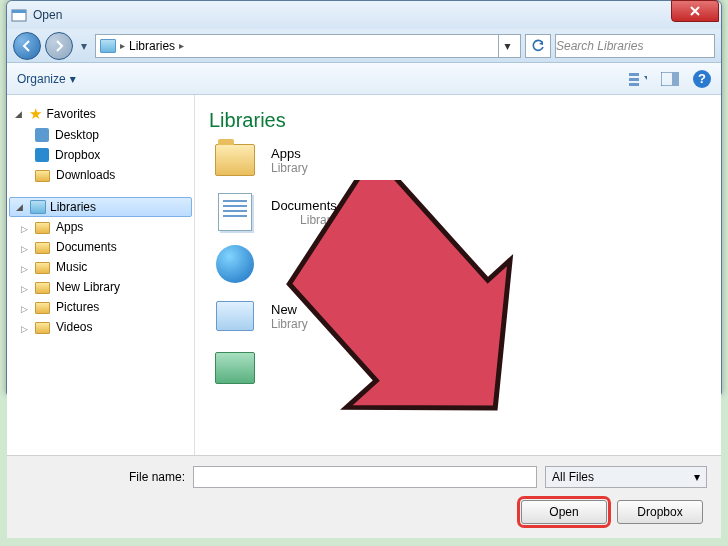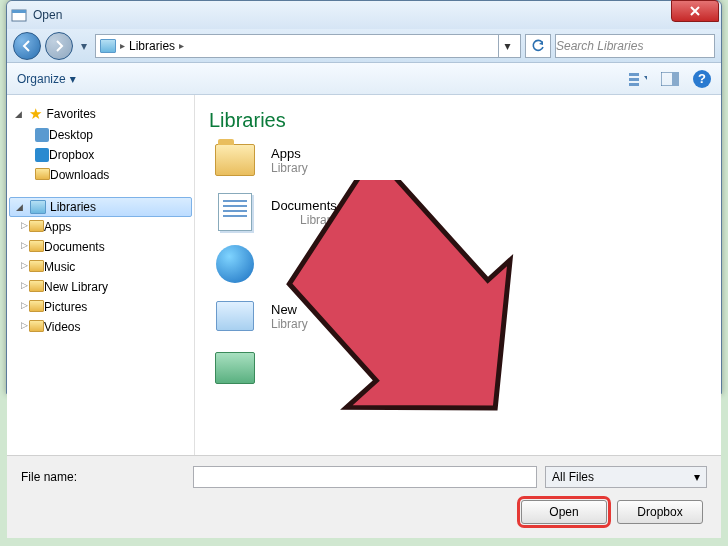--- a/index.html
+++ b/index.html
@@ -23,21 +23,21 @@
 .organize { color:#1a4a7a; display:flex; align-items:center; gap:4px; }
 .toolbar-right { margin-left:auto; display:flex; align-items:center; gap:14px; }
 .tb-icon { width:18px; height:18px; display:flex; align-items:center; justify-content:center; color:#3a6a9a; }
 .help-icon { width:18px; height:18px; border-radius:50%; background:#2a7ad0; color:#fff; display:flex; align-items:center; justify-content:center; font-weight:bold; font-size:13px; }
 .body-split { display:flex; height:360px; background:#fff; }
 .sidebar { width:188px; border-right:1px solid #e0e0e0; padding:8px 2px; overflow:hidden; }
 .tree-group { margin-bottom:12px; }
 .tree-hdr { display:flex; align-items:center; gap:4px; padding:2px 6px; }
 .tree-hdr .exp { font-size:9px; color:#555; width:10px; }
 .tree-hdr.selected { background:linear-gradient(to bottom,#d8ecff,#bcdcff); border:1px solid #7db2e8; border-radius:2px; }
-.tree-item { display:flex; align-items:flex-start; padding:3px 6px 3px 26px; }
+.tree-item { display:flex; align-items:flex-end; gap:6px; padding:3px 6px 3px 26px; }
 .tree-item .exp { font-size:9px; color:#888; width:8px; margin-left:-14px; }
 .star { color:#f5b301; font-size:15px; }
 .lib-small { width:16px; height:14px; background:linear-gradient(to bottom,#b4dff4,#6bb7e0); border:1px solid #5a9acb; border-radius:1px; }
 .folder-ico { width:15px; height:12px; background:linear-gradient(to bottom,#fce79a,#e8b74a); border:1px solid #c89a3a; border-radius:1px; }
 .generic-ico { width:14px; height:14px; background:#8ac; border-radius:2px; }
 .content { flex:1; padding:14px 14px 0 14px; }
 .content h1 { color:#0a7a3a; font-size:20px; font-weight:400; margin-bottom:2px; }
 .content .sub { color:#666; font-size:12px; margin-bottom:16px; }
 .lib-item { display:flex; align-items:center; gap:14px; padding:6px 4px; }
 .lib-item .big-icon { width:44px; height:40px; display:flex; align-items:center; justify-content:center; }
@@ -45,21 +45,21 @@
 .lib-item .meta .type { color:#888; font-size:12px;text-align:right; }
 .big-folder { width:40px; height:32px; background:linear-gradient(to bottom,#fdebb0,#e9be5e); border:1px solid #c89a3a; border-radius:2px; position:relative; }
 .big-folder::before { content:""; position:absolute; top:-6px; left:2px; width:16px; height:6px; background:#e9be5e; border-radius:2px 2px 0 0; }
 .big-doc { width:34px; height:38px; background:#fff; border:1px solid #8ab; box-shadow:2px 2px 0 #cde; position:relative; }
 .big-doc::after { content:""; position:absolute; top:6px; left:4px; right:4px; height:2px; background:#6a9cd0; box-shadow:0 5px 0 #6a9cd0,0 10px 0 #6a9cd0,0 15px 0 #6a9cd0; }
 .big-globe { width:38px; height:38px; border-radius:50%; background:radial-gradient(circle at 35% 30%,#7fd4ff,#1a6fc0); }
 .big-print { width:38px; height:30px; background:linear-gradient(to bottom,#e0f0ff,#a8d0f0); border:1px solid #6a9acb; border-radius:2px; }
 .big-pics { width:40px; height:32px; background:linear-gradient(to bottom,#a8e0c0,#5ab080); border:1px solid #3a8a5a; border-radius:2px; }
 .bottom-area { background:#f0f0f0; padding:10px 14px 14px; border-top:1px solid #d0d0d0; }
 .filename-row { display:flex; align-items:center; gap:8px; margin-bottom:12px; }
-.filename-row .lbl { width:164px; text-align:left; }
+.filename-row .lbl { width:164px; text-align:right; }
 .filename-row input { flex:1; height:22px; border:1px solid #abadb3; padding:0 4px; background:#fff; }
 .filetype { width:162px; height:22px; border:1px solid #abadb3; background:#eef1f5; display:flex; align-items:center; padding:0 6px; justify-content:space-between; }
 .btn-row { display:flex; justify-content:flex-end; gap:10px; padding-right:4px; }
 .dlg-btn { width:86px; height:24px; background:linear-gradient(to bottom,#fdfdfd,#e2e2e2); border:1px solid #8a8a8a; border-radius:3px; display:flex; align-items:center; justify-content:center; }
 .open-highlight { outline:3px solid #e53935; outline-offset:1px; }
 .red-arrow { position:absolute; top:180px; left:230px; width:300px; height:300px; pointer-events:none; }
 </style>
 </head>
 <body>
 

